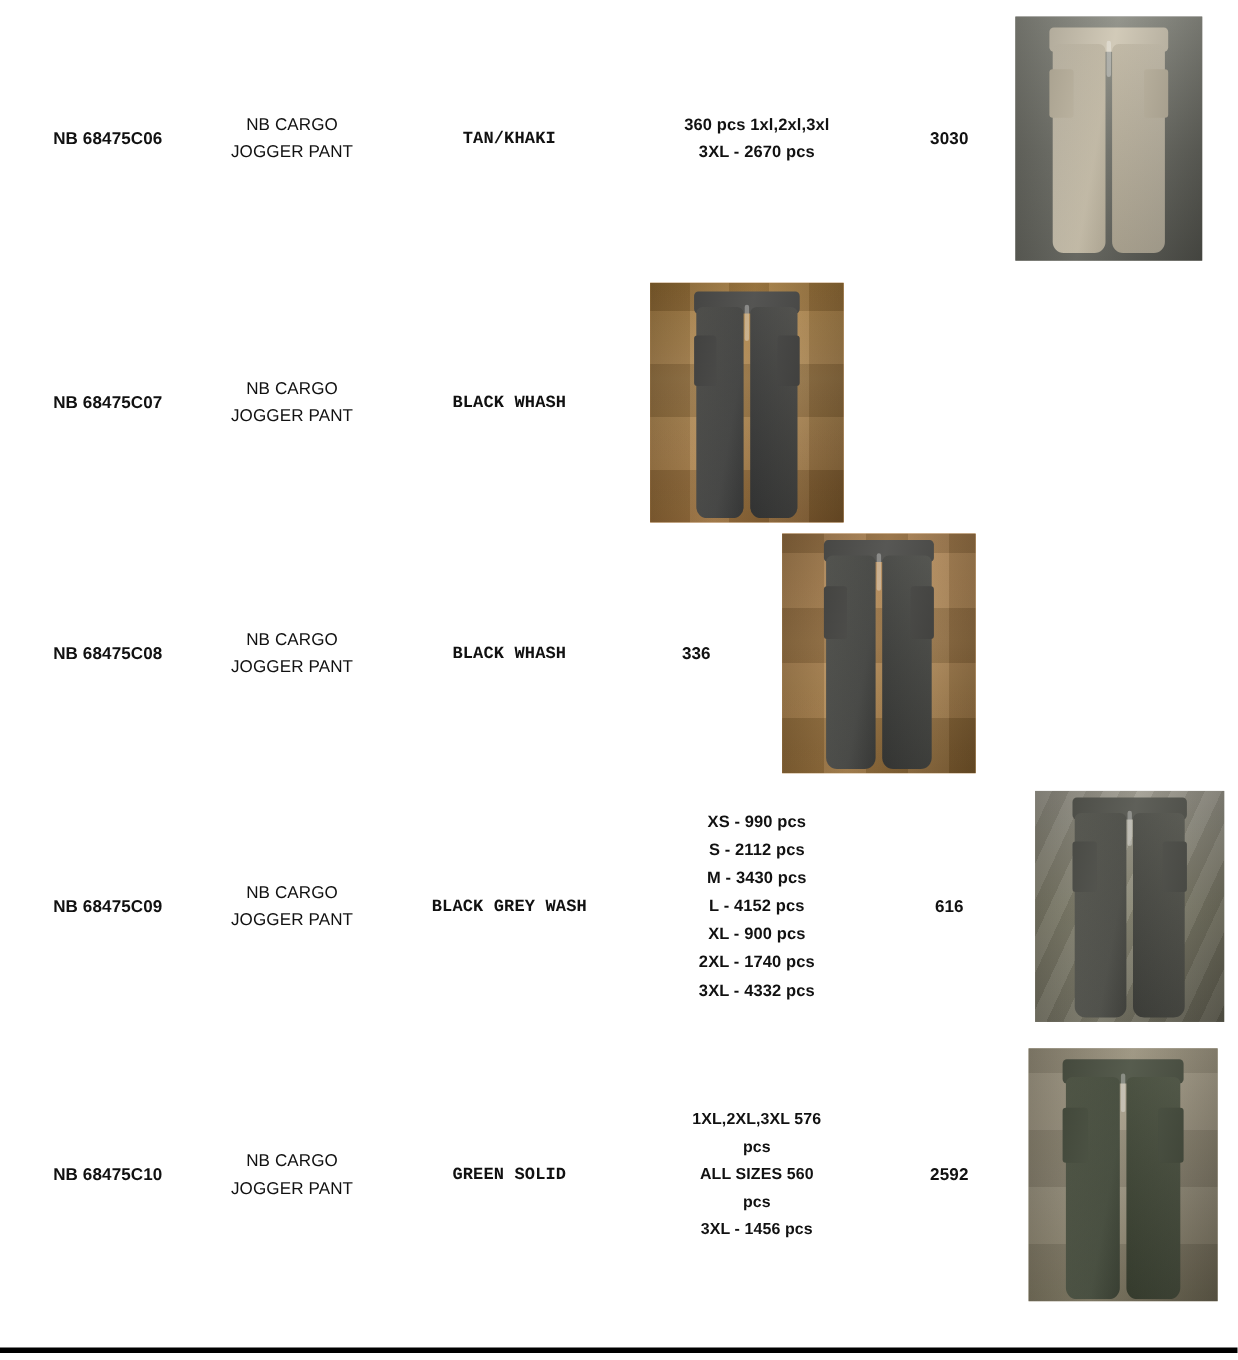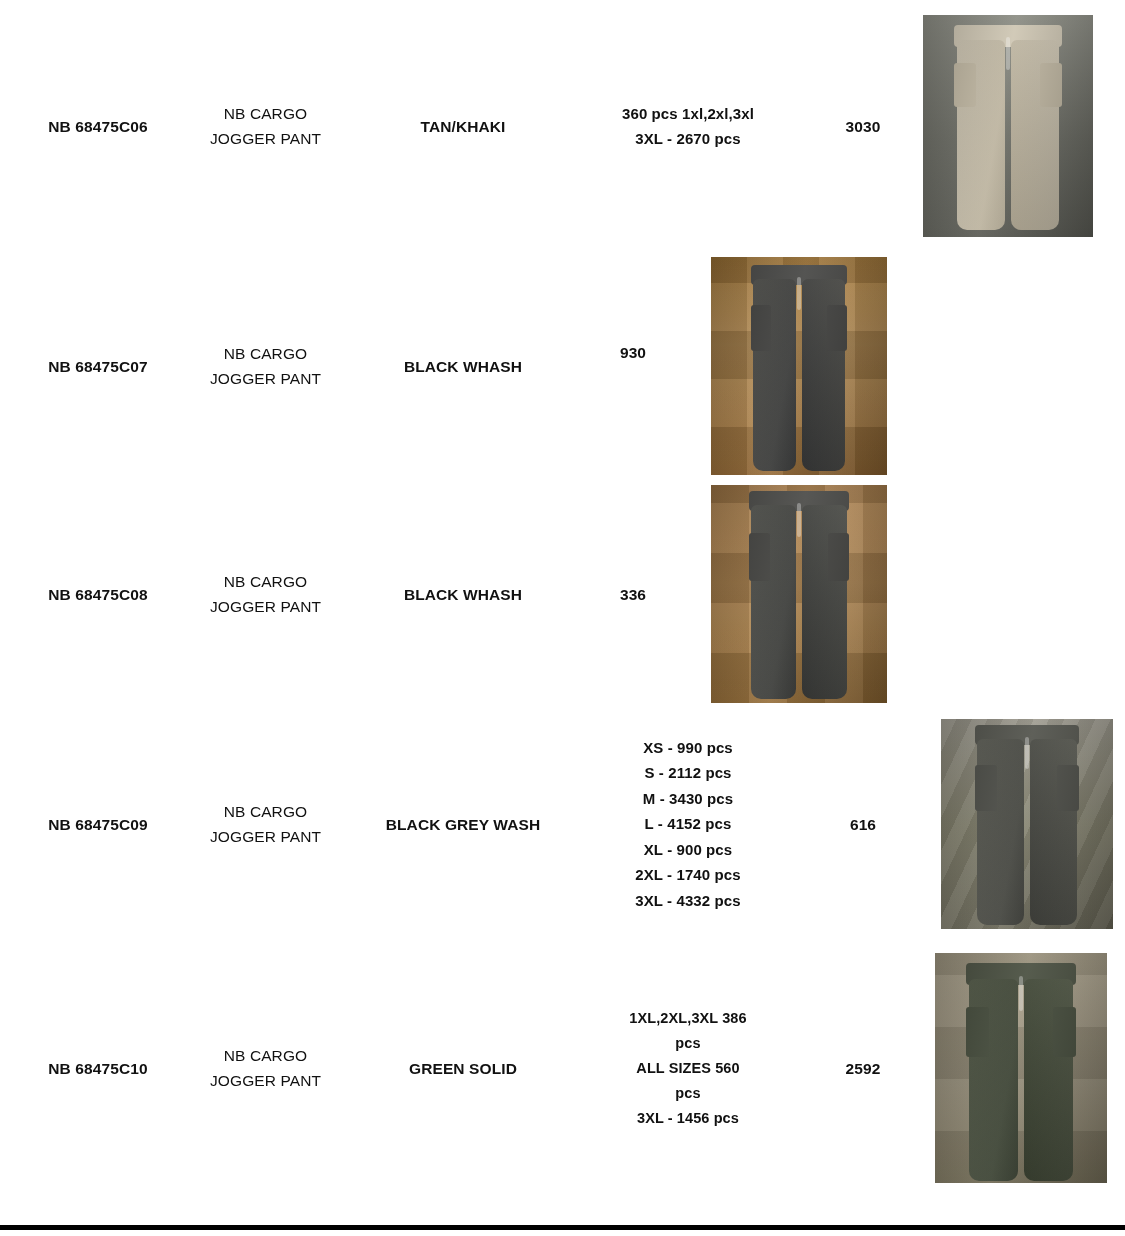--- a/index.html
+++ b/index.html
@@ -60,20 +60,21 @@
     text-align: center;
     font-weight: 400;
     white-space: pre-line;
   }
 
   .c-color {
     width: 220px;
     text-align: center;
     font-weight: 600;
     white-space: pre-line;
+    font-family: Liberation Mono, monospace;
   }
 
   .c-qty {
     width: 230px;
     text-align: center;
     white-space: pre-line;
     font-weight: 600;
     font-size: 15px;
     line-height: 25.5px;
   }
@@ -178,21 +179,20 @@
           <div class="shadow"></div>
         </div>
       </div>
     </div>
 
     <div class="row" style="height:228px;">
       <div class="cell c-code">NB 68475C07</div>
       <div class="cell c-name">NB CARGO
 JOGGER PANT</div>
       <div class="cell c-color">BLACK  WHASH</div>
-      <div class="cell c-total" style="padding-bottom:28px;">930</div>
       <div class="cell c-img">
         <div class="photo" style="width:176px;height:218px;background:#b8864e;margin-left:18px;">
           <div class="bg" style="background:linear-gradient(180deg,#b6853f 0%,#c09456 40%,#a9773a 100%);"></div>
           <div class="bg" style="background:repeating-linear-gradient(90deg, rgba(0,0,0,0.10) 0 36px, rgba(255,255,255,0.07) 36px 72px);"></div>
           <div class="bg" style="background:repeating-linear-gradient(0deg, rgba(0,0,0,0.12) 0 48px, rgba(255,255,255,0.05) 48px 96px);"></div>
           <div class="pant" style="top:8px;width:96px;height:206px;">
             <div class="waist" style="height:20px;background:#4a4a48;"></div>
             <div class="leg-l" style="left:2px;width:43px;height:192px;background:linear-gradient(100deg,#53534f,#2f3030);"></div>
             <div class="leg-r" style="right:2px;width:43px;height:192px;background:linear-gradient(260deg,#53534f,#2c2d2d);"></div>
             <div class="pocket-l" style="left:0px;top:40px;width:20px;height:46px;background:#444442;"></div>
@@ -256,21 +256,21 @@
           <div class="shadow"></div>
         </div>
       </div>
     </div>
 
     <div class="row" style="height:256px;">
       <div class="cell c-code">NB 68475C10</div>
       <div class="cell c-name">NB CARGO
 JOGGER PANT</div>
       <div class="cell c-color">GREEN SOLID</div>
-      <div class="cell c-qty" style="font-size:14.5px;line-height:25px;text-align:center;">1XL,2XL,3XL        386
+      <div class="cell c-qty" style="font-size:14.5px;line-height:25px;text-align:center;">1XL,2XL,3XL        576
                           pcs
 ALL SIZES          560
                           pcs
 3XL - 1456 pcs</div>
       <div class="cell c-total">2592</div>
       <div class="cell c-img">
         <div class="photo" style="width:172px;height:230px;background:#9a937f;margin-left:12px;">
           <div class="bg" style="background:linear-gradient(180deg,#a89f89 0%,#948c77 55%,#7d765f 100%);"></div>
           <div class="bg" style="background:repeating-linear-gradient(0deg, rgba(0,0,0,0.08) 0 52px, rgba(255,255,255,0.05) 52px 104px);"></div>
           <div class="pant" style="top:10px;width:110px;height:218px;">

